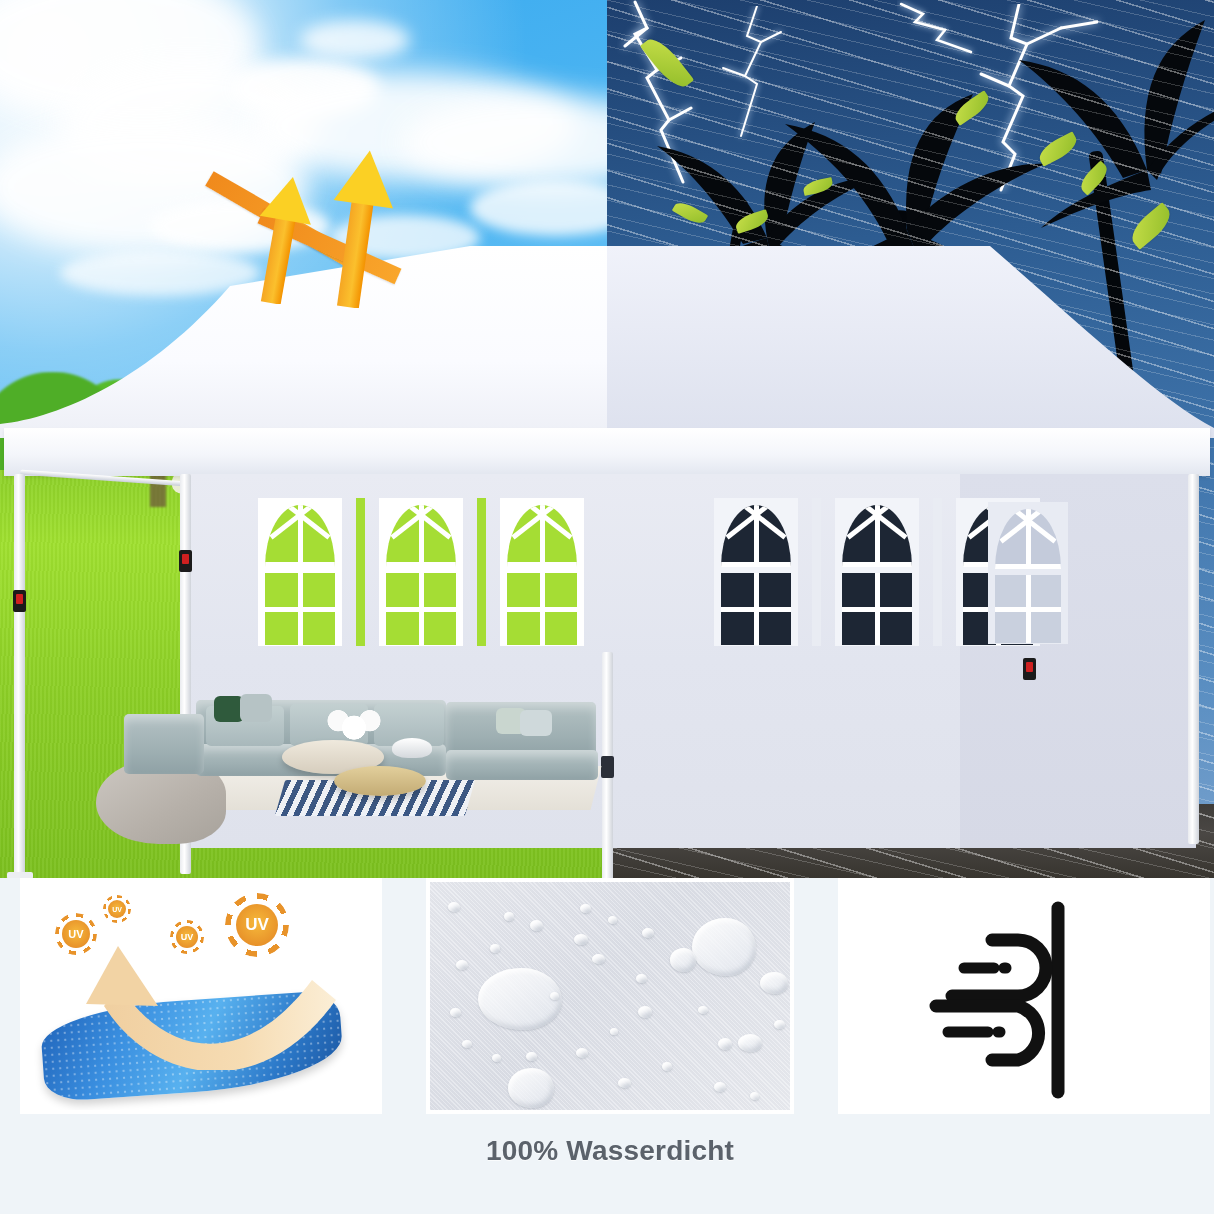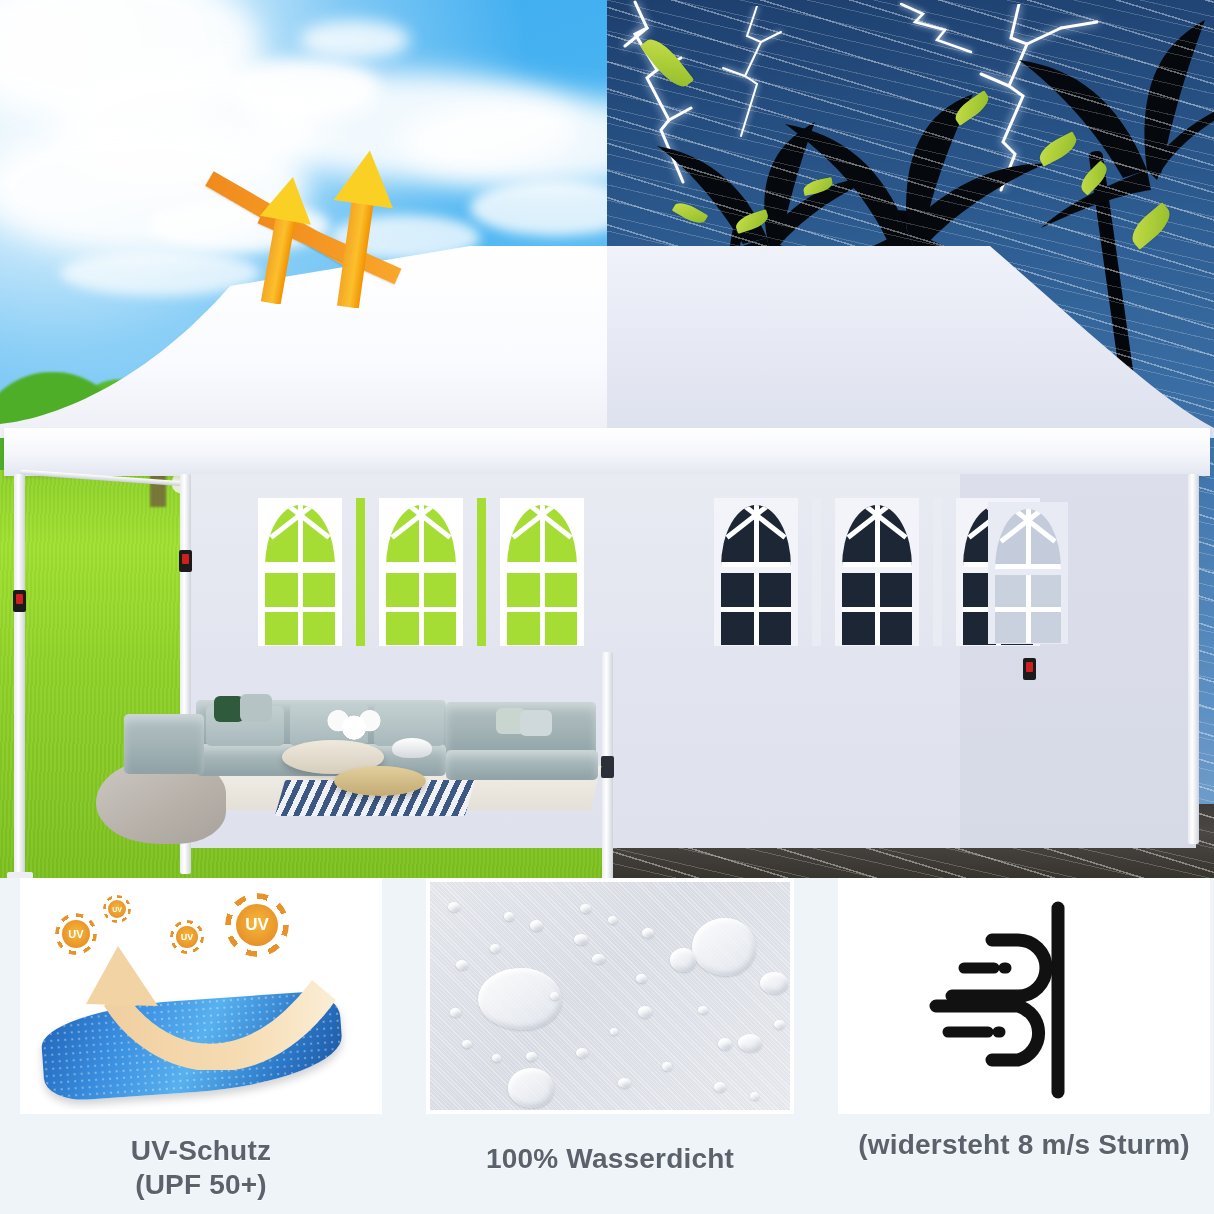--- a/index.html
+++ b/index.html
@@ -485,24 +485,20 @@
           <defs>
               <linearGradient id="uvg" x1="0" y1="0" x2="1" y2="0">
             <stop offset="0%" stop-color="#f0cfa0"></stop>
                 <stop offset="60%" stop-color="#f6dcb3"></stop>
                 <stop offset="100%" stop-color="#fbeed6"></stop>
           </linearGradient>
             </defs>
           <path d="M36 46 C 80 116, 160 132, 228 40 L 252 60 C 176 166, 68 142, 20 66 Z" fill="url(#uvg)"></path>
           <polygon points="34,6 74,66 2,64" fill="#f2d3a4"></polygon>
         </svg>
-      </div>
-      <div class="fcap" style="top:256px;font-size:28px;">
-        <div>UV-Schutz</div>
-        <div>(UPF 50+)</div>
       </div>
     </div>
 
     <div class="fcard" style="left:426px;width:368px;">
       <div class="fimg" style="width:368px;height:236px;">
         <div class="water"></div>
         <div class="drop" style="left:48px;top:86px;width:84px;height:62px;"></div>
         <div class="drop" style="left:262px;top:36px;width:64px;height:58px;"></div>
         <div class="drop" style="left:240px;top:66px;width:26px;height:24px;"></div>
         <div class="drop" style="left:330px;top:90px;width:28px;height:22px;"></div>
@@ -528,38 +524,37 @@
         <div class="drop" style="left:96px;top:170px;width:11px;height:9px;"></div>
         <div class="drop" style="left:188px;top:196px;width:13px;height:10px;"></div>
         <div class="drop" style="left:232px;top:180px;width:10px;height:9px;"></div>
         <div class="drop" style="left:284px;top:200px;width:12px;height:10px;"></div>
         <div class="drop" style="left:320px;top:210px;width:9px;height:8px;"></div>
         <div class="drop" style="left:344px;top:138px;width:11px;height:9px;"></div>
         <div class="drop" style="left:268px;top:124px;width:10px;height:8px;"></div>
         <div class="drop" style="left:120px;top:110px;width:9px;height:8px;"></div>
         <div class="drop" style="left:180px;top:146px;width:8px;height:7px;"></div>
       </div>
-      <div class="fcap" style="top:264px;font-size:28px;">
+      <div class="fcap" style="top:256px;font-size:28px;">
         <div>100% Wasserdicht</div>
       </div>
     </div>
 
     <div class="fcard" style="left:838px;width:372px;">
       <div class="fimg" style="width:372px;height:236px;">
         <div class="windbg"></div>
         <svg style="position:absolute;left:52px;top:14px;" width="260" height="208" viewBox="0 0 260 208">
           <g stroke="#111111" fill="none" stroke-linecap="round">
             <line x1="164" y1="12" x2="164" y2="196" stroke-width="13"></line>
             <path d="M98 44 H124 A28 28 0 0 1 124 100 H58" stroke-width="13"></path>
             <path d="M98 164 H124 A28 28 0 0 0 124 110 H42" stroke-width="13"></path>
             <line x1="70" y1="72" x2="100" y2="72" stroke-width="11"></line>
             <line x1="110" y1="72" x2="112" y2="72" stroke-width="11"></line>
             <line x1="54" y1="136" x2="94" y2="136" stroke-width="11"></line>
             <line x1="104" y1="136" x2="106" y2="136" stroke-width="11"></line>
           </g>
         </svg>
       </div>
       <div class="fcap" style="top:250px;font-size:28px;">
-        <div>(widersteht 8 m/s Sturm)</div>
       </div>
     </div>
   </div>
 </div>
 
 </body></html>

